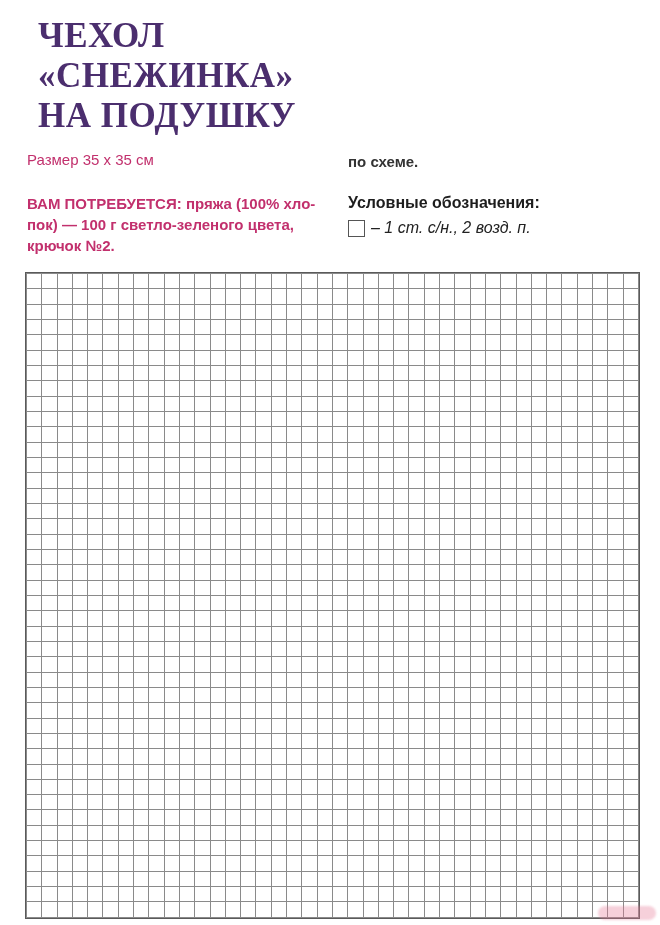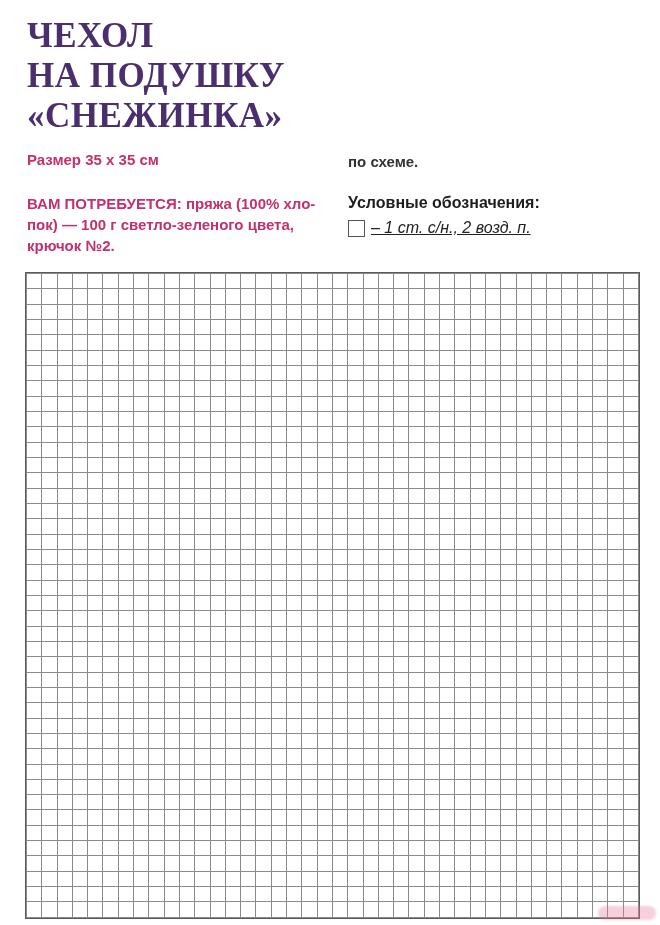--- a/index.html
+++ b/index.html
@@ -2,49 +2,49 @@
 <html><head>
 <meta charset="utf-8">
 <style>
   html,body{margin:0;padding:0;}
   body{
     width:660px;height:925px;position:relative;background:#ffffff;
     font-family:"Liberation Sans", sans-serif;overflow:hidden;
     --title-color:#4b2e6e; --accent:#c2306d; --ink:#333333; --gridline:#8a8a8a; --xcolor:#3a3a3a;
   }
   .page-title{
-    position:absolute;left:27px;top:16px;
+    position:absolute;left:38px;top:16px;
     font-family:"Liberation Serif", serif;
     font-weight:bold;font-size:35px;line-height:40px;
     color:var(--title-color);letter-spacing:.5px;
   }
   .size-label{
     position:absolute;left:27px;top:151px;
-    font-size:15px;font-weight:bold;color:var(--accent);
+    font-size:15px;font-weight:normal;color:var(--accent);
   }
   .materials{
     position:absolute;left:27px;top:193px;width:310px;
     font-size:15px;line-height:21px;font-weight:bold;color:var(--accent);
   }
   .instruction{
     position:absolute;left:348px;top:130px;width:300px;
     font-size:15px;line-height:21px;color:var(--ink);
   }
   .instruction .bold{font-weight:bold;}
   .legend{
     position:absolute;left:348px;top:194px;width:300px;
     font-size:16px;color:#1d1d1d;
   }
   .legend-title{font-weight:bold;margin-bottom:7px;}
   .legend-row{display:flex;align-items:center;margin-bottom:5px;}
   .sym{
     width:15px;height:15px;border:1px solid #555;background:#fff;
     display:inline-block;margin-right:6px;flex:0 0 auto;
   }
-  .legend-label{font-style:italic;color:#222;text-decoration:underline;}
+  .legend-label{font-style:italic;color:#222;}
   .xmark{
     background-image:
       linear-gradient(to top right,    transparent calc(50% - .8px), var(--xcolor) calc(50% - .8px), var(--xcolor) calc(50% + .8px), transparent calc(50% + .8px)),
       linear-gradient(to bottom right, transparent calc(50% - .8px), var(--xcolor) calc(50% - .8px), var(--xcolor) calc(50% + .8px), transparent calc(50% + .8px));
   }
   #chart{
     position:absolute;left:25px;top:272px;
     display:grid;gap:1px;background:var(--gridline);
     padding:1px;border:1px solid #5a5a5a;
   }
@@ -52,22 +52,22 @@
   .watermark{
     position:absolute;left:598px;top:906px;width:58px;height:14px;
     background:rgba(228,120,150,.35);border-radius:7px;filter:blur(1px);
   }
 </style>
 </head>
 <body style="--title-color: #4b2e6e; --accent: #c2306d; --ink: #333333; --gridline: #8a8a8a; --xcolor: #3a3a3a;">
 
 <div class="page-title">
   <div>ЧЕХОЛ</div>
+  <div>«СНЕЖИНКА»</div>
   <div>НА ПОДУШКУ</div>
-  <div>«СНЕЖИНКА»</div>
 </div>
 
 <div class="size-label">Размер 35 х 35 см</div>
 
 <div class="materials">
   <div>ВАМ ПОТРЕБУЕТСЯ: пряжа (100% хло-</div>
   <div>пок) — 100 г светло-зеленого цвета,</div>
   <div>крючок №2.</div>
 </div>
 

